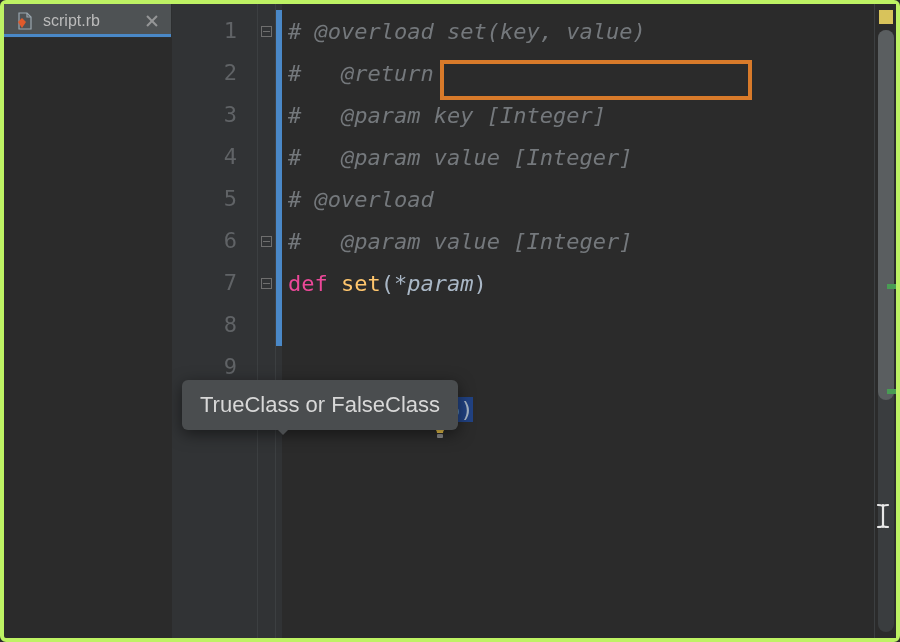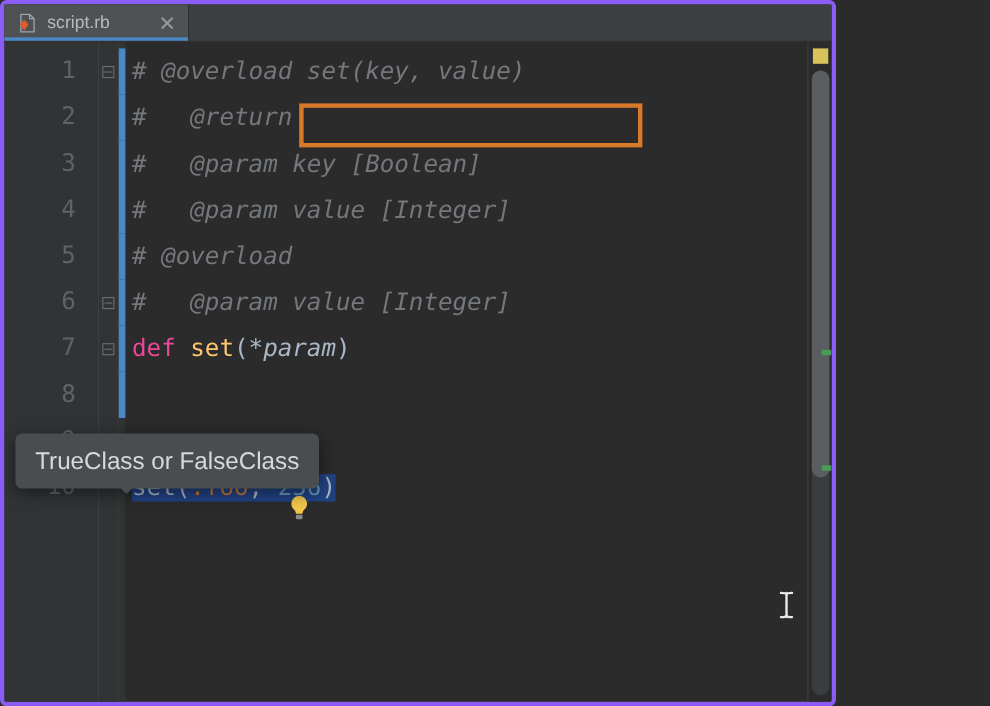--- a/index.html
+++ b/index.html
@@ -3,23 +3,23 @@
 <meta charset="utf-8">
 <style>
   * { box-sizing: border-box; margin: 0; padding: 0; }
   html, body { width: 900px; height: 642px; overflow: hidden; }
   body {
     font-family: "Menlo", "Consolas", monospace;
     background: #2b2b2b;
     color: #a9b7c6;
   }
   .frame {
-    width: 760px; height: 642px;
-    display: flex; flex-direction: column;
-    border: 4px solid #8b5cf6;
+    width: 900px; height: 642px;
+    display: flex; flex-direction: row;
+    border: 4px solid #bef264;
     border-radius: 6px;
     background: #2b2b2b;
     position: relative;
   }
   .tabbar {
     height: 34px;
     background: #3c3f41;
     display: flex;
     align-items: stretch;
     border-bottom: 1px solid #2d2f30;
@@ -126,21 +126,21 @@
   .sel {
     background:#214283;
   }
   .bulb {
     position:absolute;
     left: 148px; top: 412px;
     width: 20px; height: 24px;
   }
   .tooltip {
     position:absolute;
-    left: 10px; top: 356px;
+    left: 10px; top: 376px;
     background:#4a4d4f;
     color:#d8d8d8;
     font-family: -apple-system, "Segoe UI", sans-serif;
     font-size: 22px;
     padding: 12px 18px;
     border-radius: 6px;
     box-shadow: 0 4px 16px rgba(0,0,0,.5);
   }
   .tooltip::after{
     content:"";
@@ -244,21 +244,21 @@
     </div>
 
     <div class="code">
       <div class="row">
         <span class="cm"># </span><span class="cm em">@overload</span><span class="cm em"> set(key, value)</span>
       </div>
       <div class="row">
         <span class="cm">#   </span><span class="cm em">@return</span>
       </div>
       <div class="row">
-        <span class="cm">#   </span><span class="cm em">@param</span><span class="cm em"> key [Boolean]</span>
+        <span class="cm">#   </span><span class="cm em">@param</span><span class="cm em"> key [Integer]</span>
       </div>
       <div class="row">
         <span class="cm">#   </span><span class="cm em">@param</span><span class="cm em"> value [Integer]</span>
       </div>
       <div class="row">
         <span class="cm"># </span><span class="cm em">@overload</span>
       </div>
       <div class="row">
         <span class="cm">#   </span><span class="cm em">@param</span><span class="cm em"> value [Integer]</span>
       </div>

